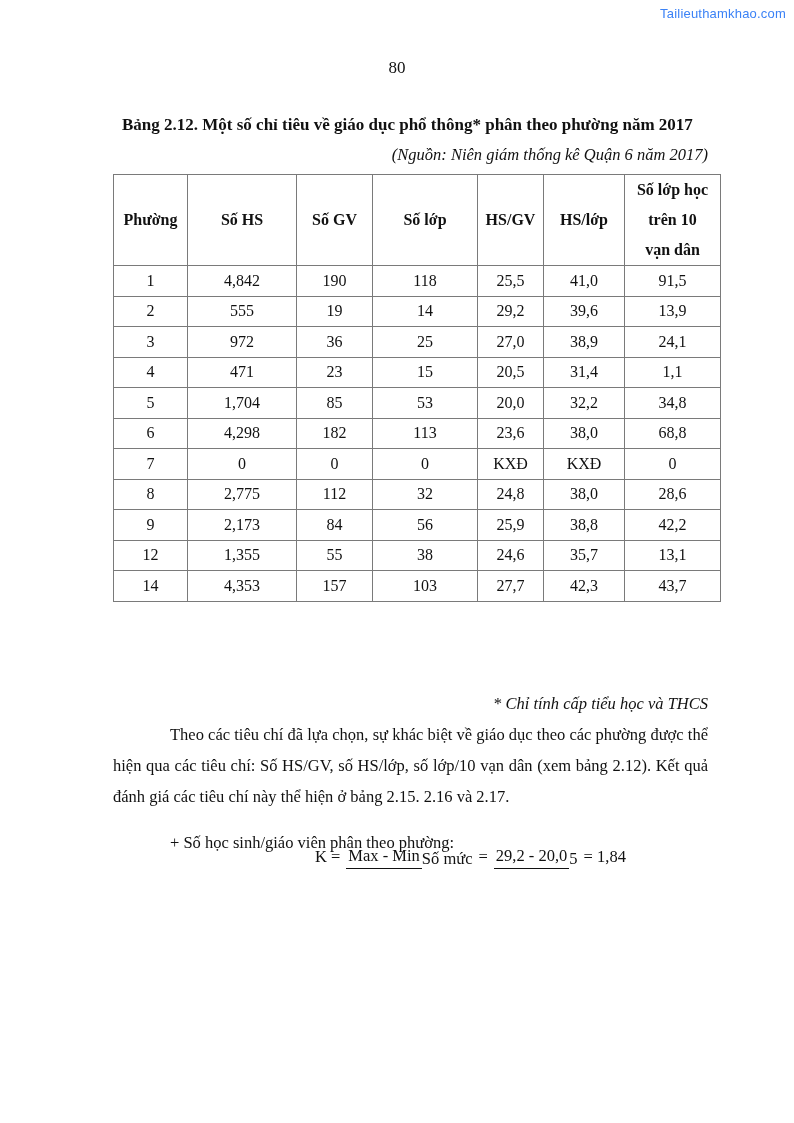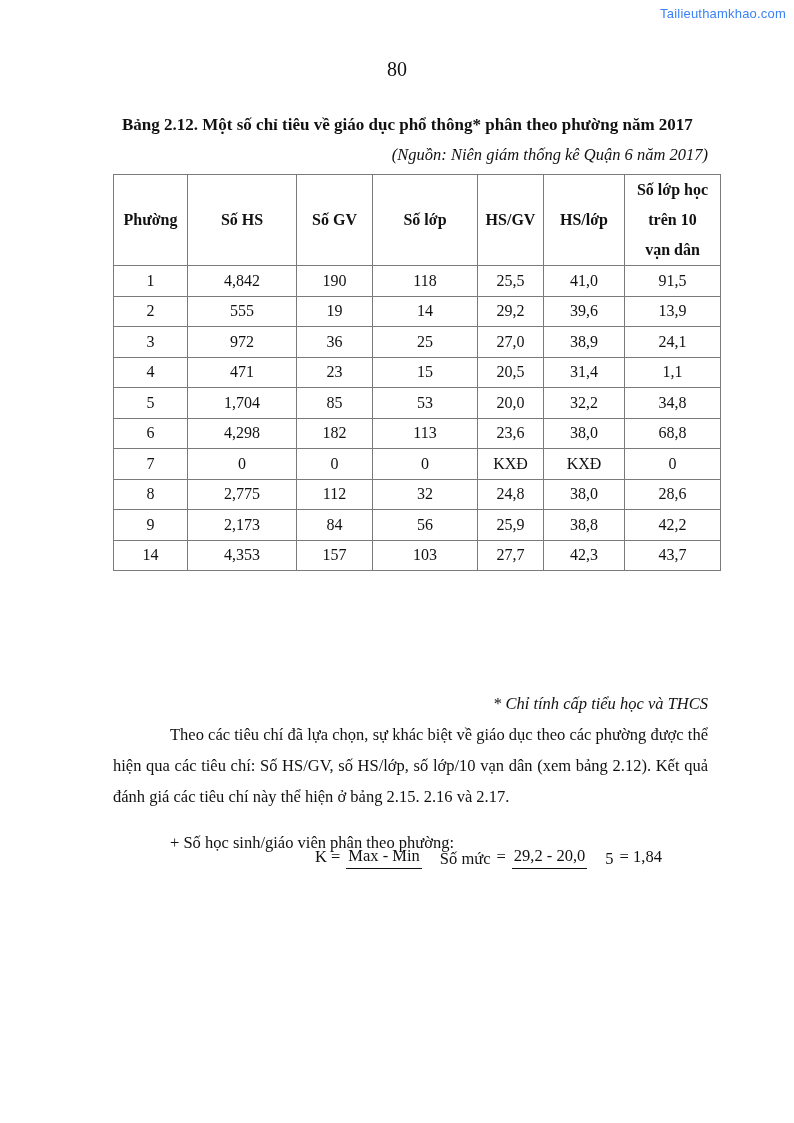--- a/index.html
+++ b/index.html
@@ -8,21 +8,21 @@
     font-family: "Liberation Serif", "DejaVu Serif", serif;
     color: #111;
   }
   .watermark {
     position: absolute; top: 6px; right: 8px;
     font-family: "Liberation Sans", "DejaVu Sans", sans-serif;
     font-size: 13px; color: #3b82f6; letter-spacing: 0.2px;
   }
   .page-number {
     position: absolute; top: 58px; left: 0; width: 100%;
-    text-align: center; font-size: 20px;
+    text-align: center; font-size: 17px;
   }
   .caption {
     position: absolute; top: 115px; left: 122px;
     font-size: 17px; font-weight: bold; white-space: nowrap;
   }
   .source {
     position: absolute; top: 145px; right: 86px;
     font-size: 16.5px; font-style: italic; white-space: nowrap;
   }
   table.data {
@@ -45,21 +45,21 @@
     font-size: 16.5px; line-height: 31px; text-align: justify;
   }
   .p1 { top: 719px; text-indent: 57px; }
   .bullet { position: absolute; top: 833px; left: 170px; font-size: 16.5px; }
   .formula {
     position: absolute; top: 845px; left: 312px;
     display: flex; align-items: center; font-size: 16.5px;
   }
   .frac { display: inline-flex; align-items: center; margin: 0 3px; }
   .frac .num { padding: 0 2px 2px; border-bottom: 1px solid #111; line-height: 20px; }
-  .frac .den { padding-top: 4px; line-height: 20px; margin-left: 18px; }
+  .frac .den { padding-top: 4px; line-height: 20px; }
   .op { padding: 0 3px; }
 </style>
 </head>
 <body>
 
 <div class="watermark">Tailieuthamkhao.com</div>
 <div class="page-number">80</div>
 <div class="caption">Bảng 2.12. Một số chỉ tiêu về giáo dục phổ thông* phân theo phường năm 2017</div>
 <div class="source">(Nguồn: Niên giám thống kê Quận 6 năm 2017)</div>
 
@@ -155,20 +155,29 @@
       <tr>
         <td class="c0">9</td>
         <td class="c1">2,173</td>
         <td class="c2">84</td>
         <td class="c3">56</td>
         <td class="c4">25,9</td>
         <td class="c5">38,8</td>
         <td class="c6">42,2</td>
       </tr>
       <tr>
+        <td class="c0">12</td>
+        <td class="c1">1,355</td>
+        <td class="c2">55</td>
+        <td class="c3">38</td>
+        <td class="c4">24,6</td>
+        <td class="c5">35,7</td>
+        <td class="c6">13,1</td>
+      </tr>
+      <tr>
         <td class="c0">14</td>
         <td class="c1">4,353</td>
         <td class="c2">157</td>
         <td class="c3">103</td>
         <td class="c4">27,7</td>
         <td class="c5">42,3</td>
         <td class="c6">43,7</td>
       </tr>
     </tbody>
 </table>

